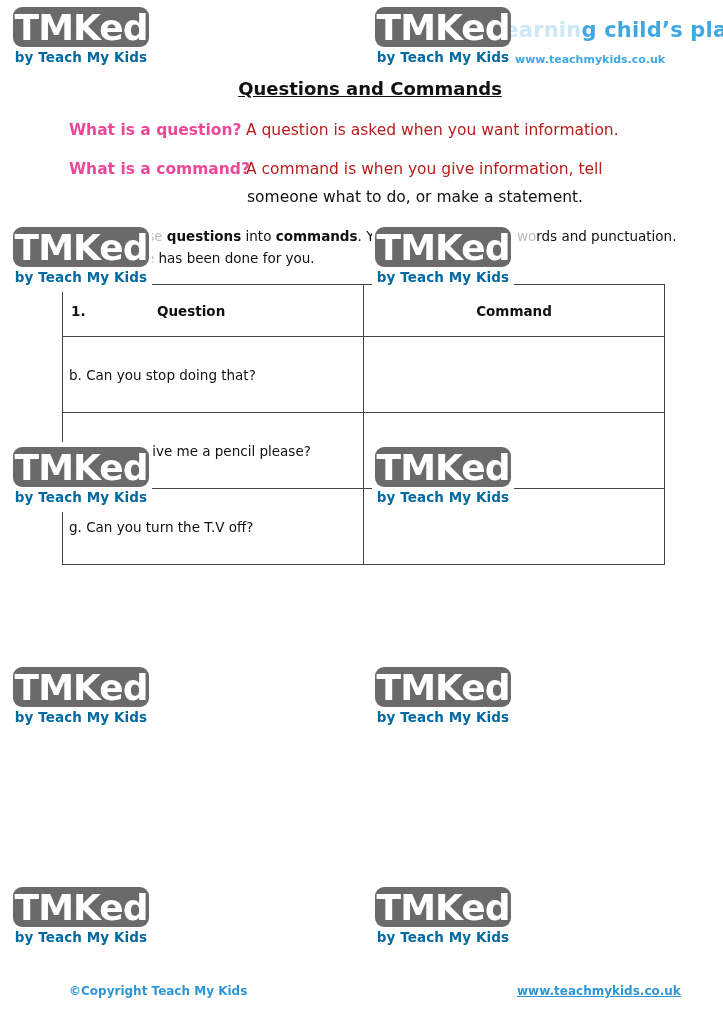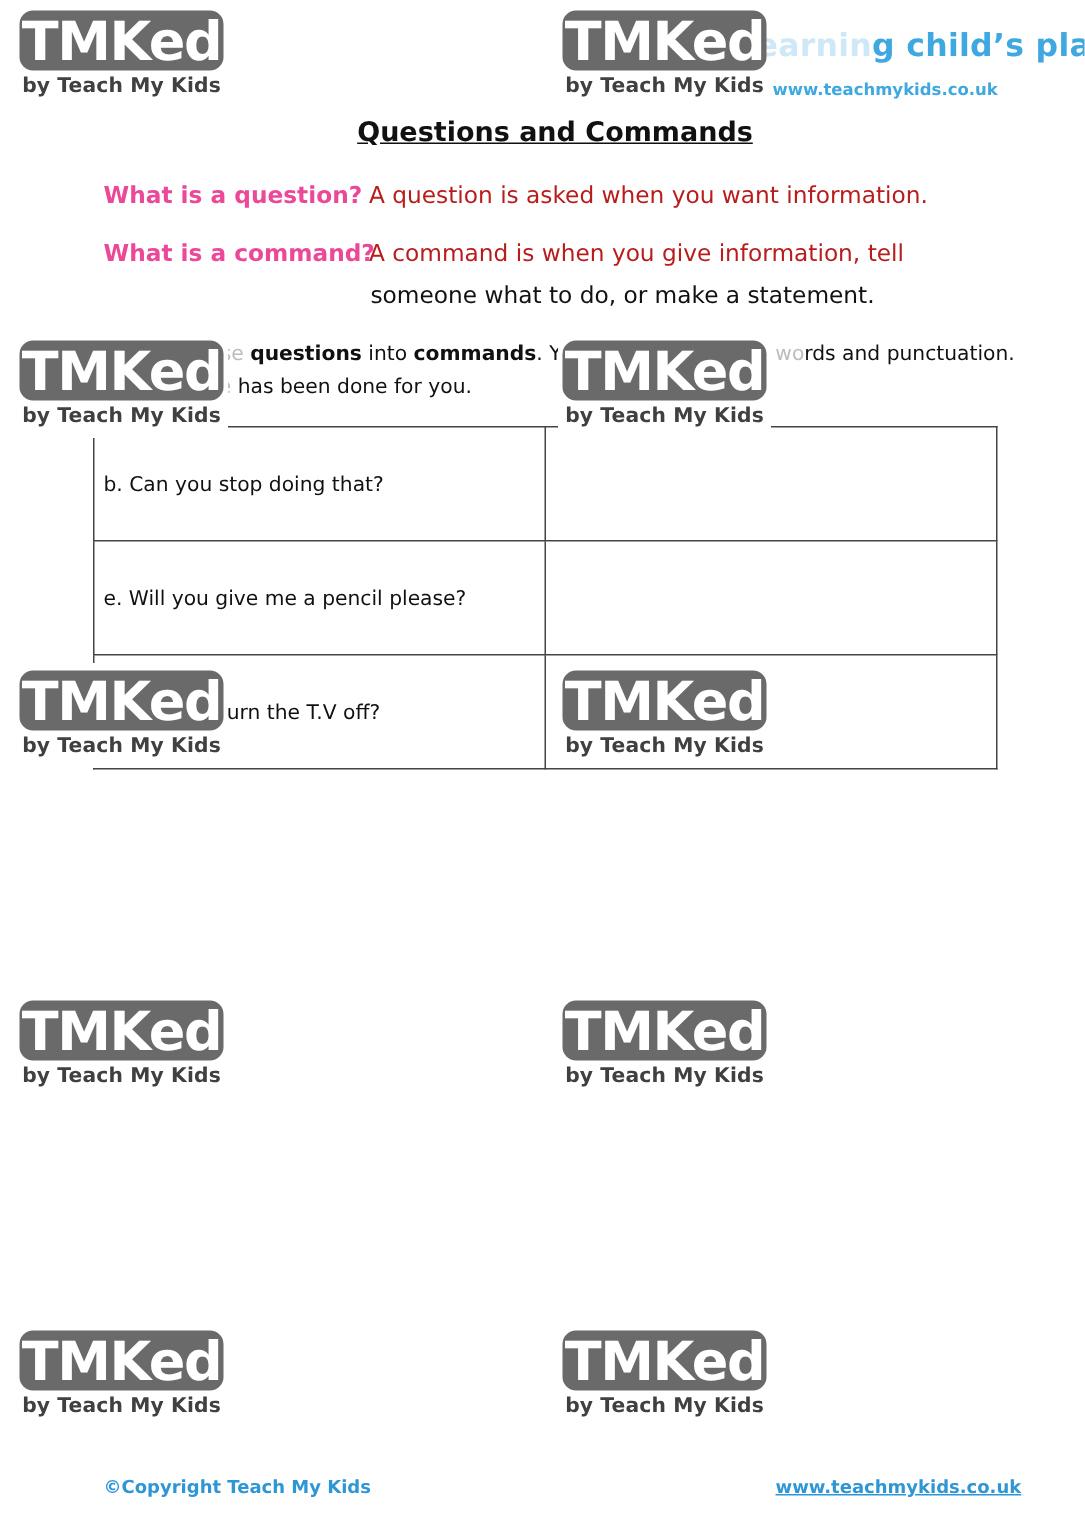--- a/index.html
+++ b/index.html
@@ -31,21 +31,21 @@
   table.qc col.c2 { width:301px; }
   .hdr-row td { height:51px; font-weight:bold; font-size:15px; }
   .hdr-num { display:inline-block; width:86px; padding-left:2px; }
   .row td { height:75px; }
   .cmd-hdr { text-align:center; }
   .indent { padding-left:16px; display:inline-block; }
 
   
   .wm { position:absolute; width:142px; height:70px; background:#ffffff; }
   .wm .logo { position:absolute; left:0; top:3px; width:142px; height:44px; }
-  .wm .by { position:absolute; left:0; width:142px; top:47px; text-align:center; font-size:13.5px; color:#404040; font-weight:bold; letter-spacing:0.1px;}
+  .wm .by { position:absolute; left:0; width:142px; top:47px; text-align:center; font-size:13.5px; color:#0369a1; font-weight:bold; letter-spacing:0.1px;}
 
   .footer-left { left:69px; top:984px; font-size:12px; font-weight:bold; color:#2f96d6; }
   .footer-right { left:517px; top:984px; font-size:12px; font-weight:bold; color:#2f96d6; text-decoration:underline; }
 </style>
 </head>
 <body>
 
 <div class="abs slogan"><span class="faded">“Making learnin</span><span>g child’s play”</span></div>
 <div class="abs site-url">www.teachmykids.co.uk</div>
 
@@ -70,20 +70,24 @@
   <span class="faint">The first one</span>
   <span>has been done for you.</span>
 </div>
 
 <table class="qc comic">
   <colgroup>
       <col class="c1">
       <col class="c2">
     </colgroup>
   <tbody>
+      <tr class="hdr-row">
+    <td><span class="hdr-num">1.</span><span>Question</span></td>
+    <td class="cmd-hdr"><span>Command</span></td>
+  </tr>
   <tr class="row">
     <td>b. Can you stop doing that?</td>
     <td></td>
   </tr>
   <tr class="row">
     <td>e. Will you give me a pencil please?</td>
     <td></td>
   </tr>
   <tr class="row">
     <td>g. Can you turn the T.V off?</td>

